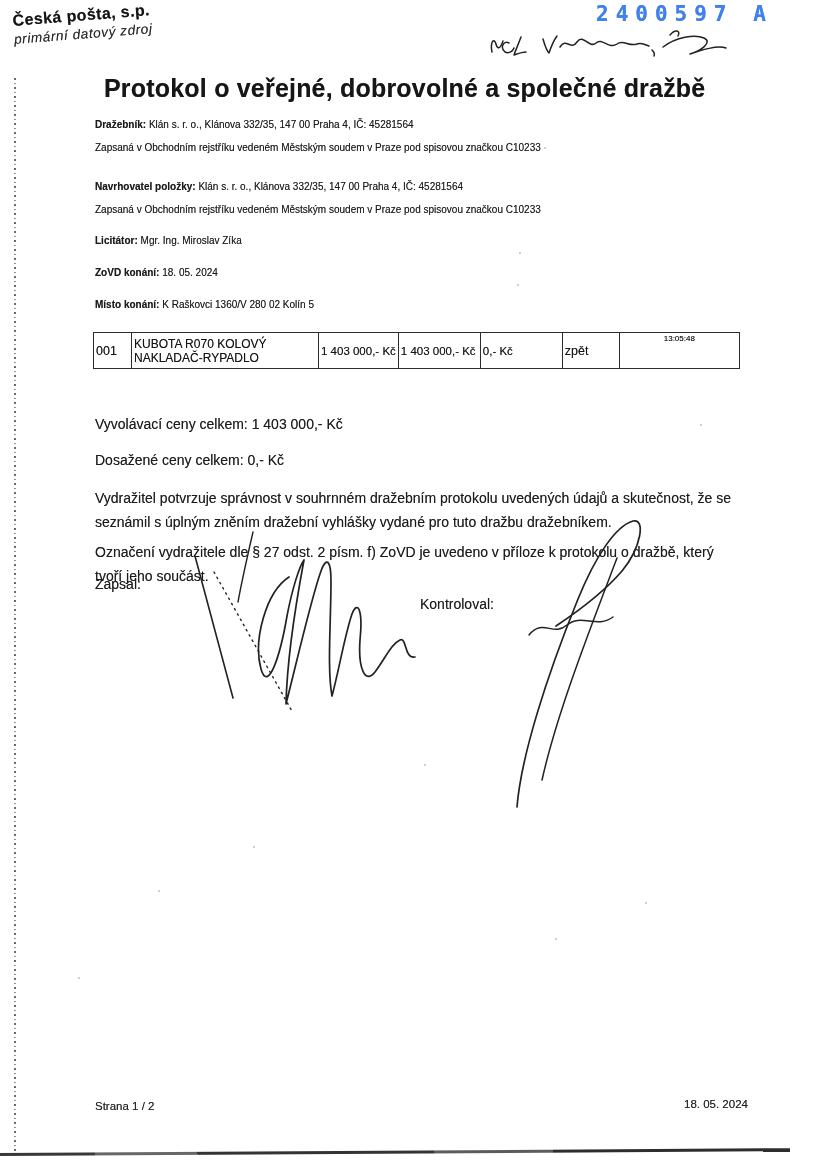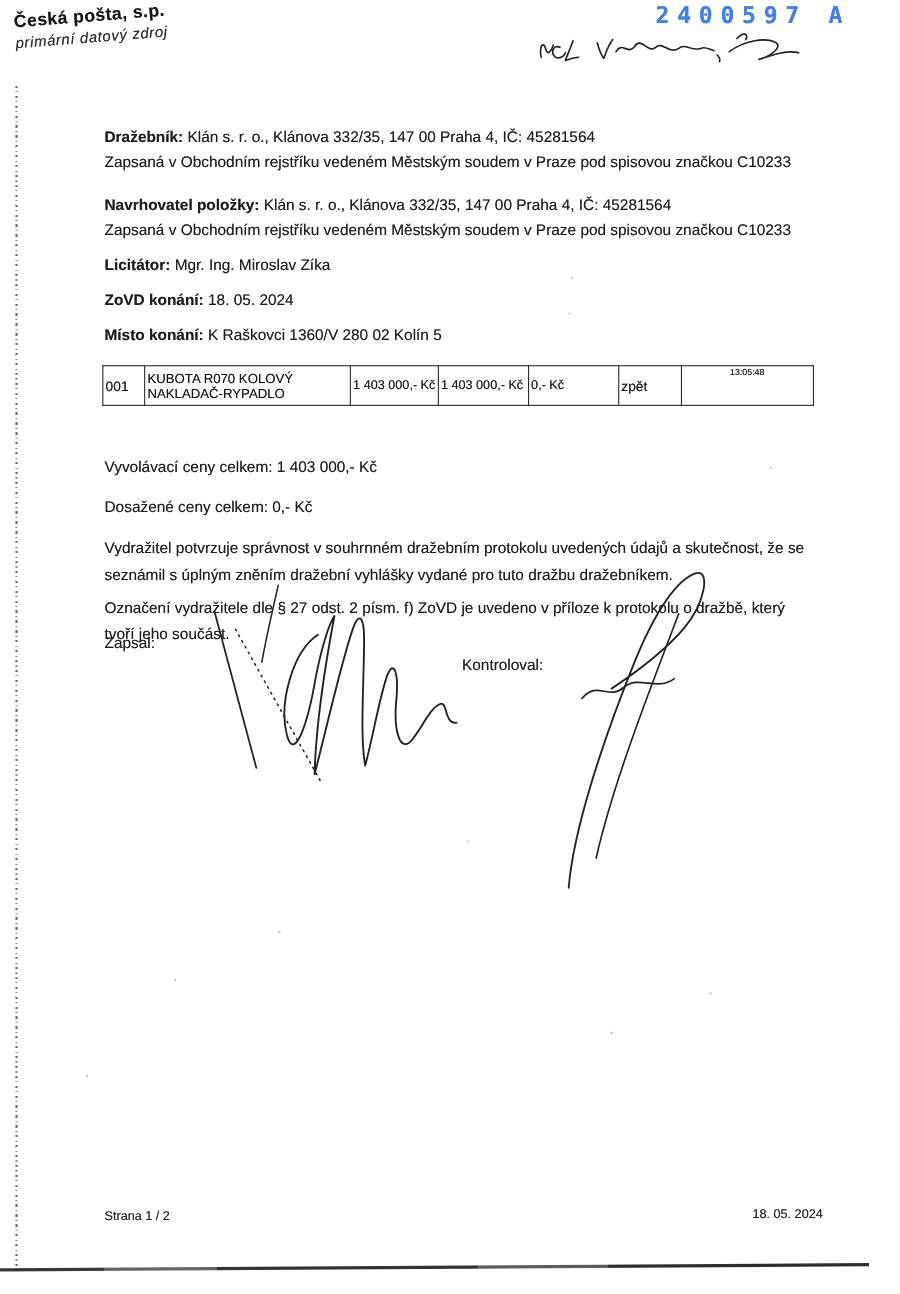--- a/index.html
+++ b/index.html
@@ -36,21 +36,21 @@
   }
 
   .hand-svg,.sig-svg{position:absolute;}
   .hand-svg path,.sig-svg path{fill:none;stroke:#222;stroke-linecap:round;stroke-linejoin:round;}
 
   .title{
     position:absolute;left:104px;top:74px;width:640px;margin:0;
     font-size:25px;font-weight:600;letter-spacing:.2px;color:#161616;white-space:nowrap;
   }
 
-  .field{position:absolute;left:95px;width:645px;font-size:14px;line-height:23px;}
+  .field{position:absolute;left:95px;width:645px;font-size:10px;line-height:23px;}
   .field b{font-weight:bold;}
   .field-line2:empty{display:none;}
 
   
   .lot-table{
     position:absolute;left:93px;top:332px;border-collapse:collapse;table-layout:fixed;
     font-size:12.5px;color:#141414;
   }
   .lot-table td,.lot-table th{border:1.6px solid #2c2c2c;padding:1px 2px;overflow:hidden;}
   .lot-table th{font-weight:bold;text-align:center;line-height:14px;padding:2px 1px;}
@@ -95,20 +95,21 @@
     <path stroke-width="1.5" d="M492,52 C490,42 494,37 496,44 C497,49 500,50 503,41"></path>
     <path stroke-width="1.5" d="M509,43 C503,40 500,48 505,52 C509,54 513,51 514,48"></path>
     <path stroke-width="1.5" d="M521,37 C518,45 515,52 514,55 C517,54 522,52 526,52"></path>
     <path stroke-width="1.5" d="M543,39 C545,46 547,51 549,53 C551,47 554,40 557,36"></path>
     <path stroke-width="1.5" d="M560,47 C566,37 571,51 577,42 C583,33 589,49 596,43 C602,37 609,50 617,44 C623,39 629,47 637,44 C641,42 645,45 649,46"></path>
     <path stroke-width="1.5" d="M652,50 C654,52 655,54 654,56"></path>
     <path stroke-width="1.5" d="M670,35 C675,29 681,30 678,36"></path>
     <path stroke-width="1.5" d="M663,47 C676,37 695,34 704,38 C713,42 701,51 690,54 C702,50 717,45 726,48"></path>
   </svg>
 
+  <h1 class="title">Protokol o veřejné, dobrovolné a společné dražbě</h1>
 
   <div class="field" style="top:113px">
     <div><b>Dražebník:</b>
       <span>Klán s. r. o., Klánova 332/35, 147 00 Praha 4, IČ: 45281564</span></div>
     <div class="field-line2">Zapsaná v Obchodním rejstříku vedeném Městským soudem v Praze pod spisovou značkou C10233</div>
   </div>
   <div class="field" style="top:175px">
     <div><b>Navrhovatel položky:</b>
       <span>Klán s. r. o., Klánova 332/35, 147 00 Praha 4, IČ: 45281564</span></div>
     <div class="field-line2">Zapsaná v Obchodním rejstříku vedeném Městským soudem v Praze pod spisovou značkou C10233</div>

